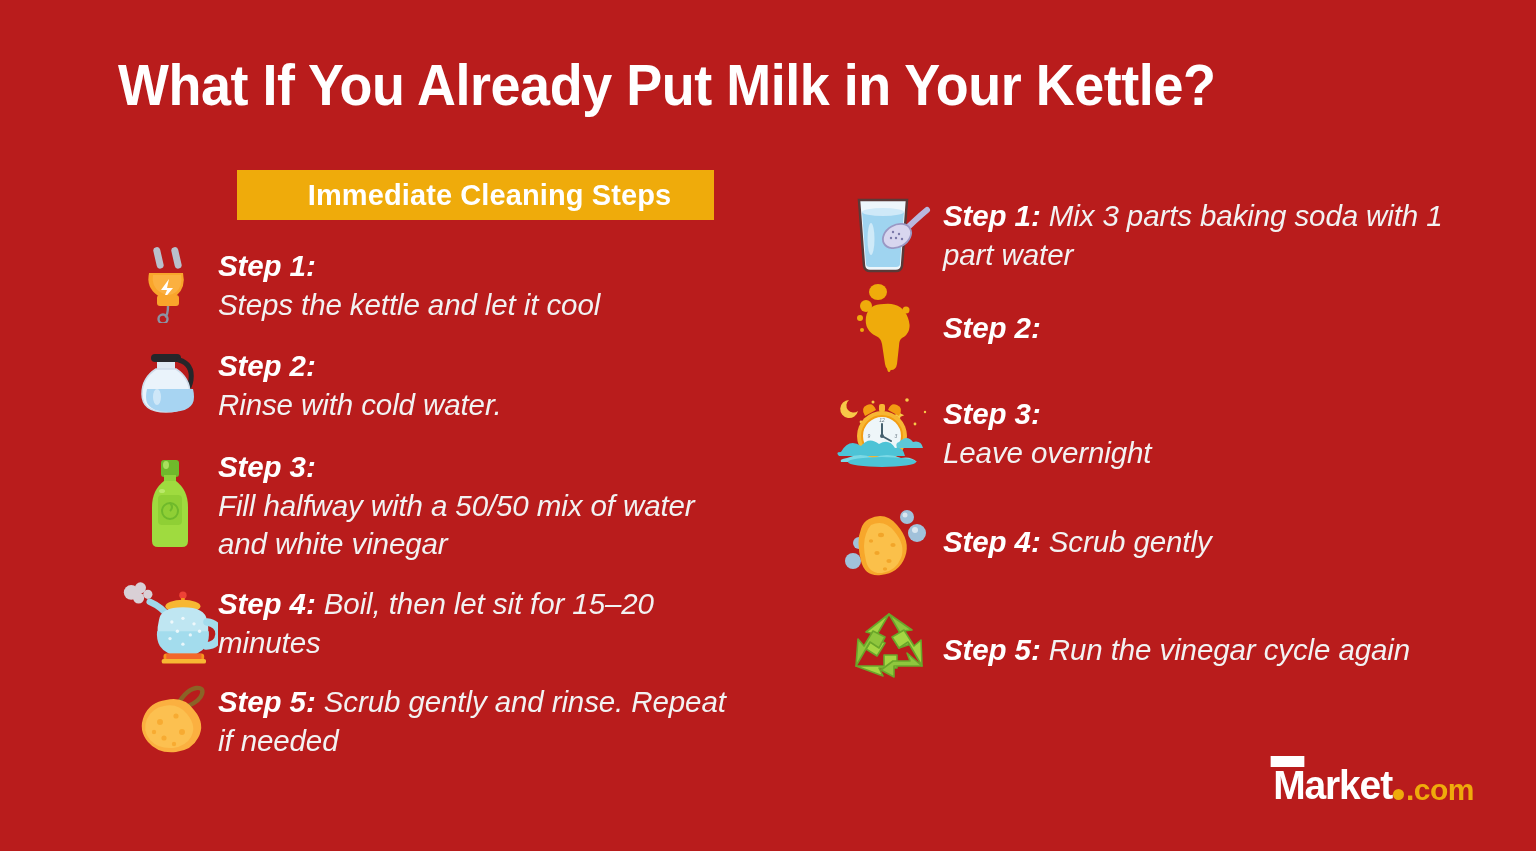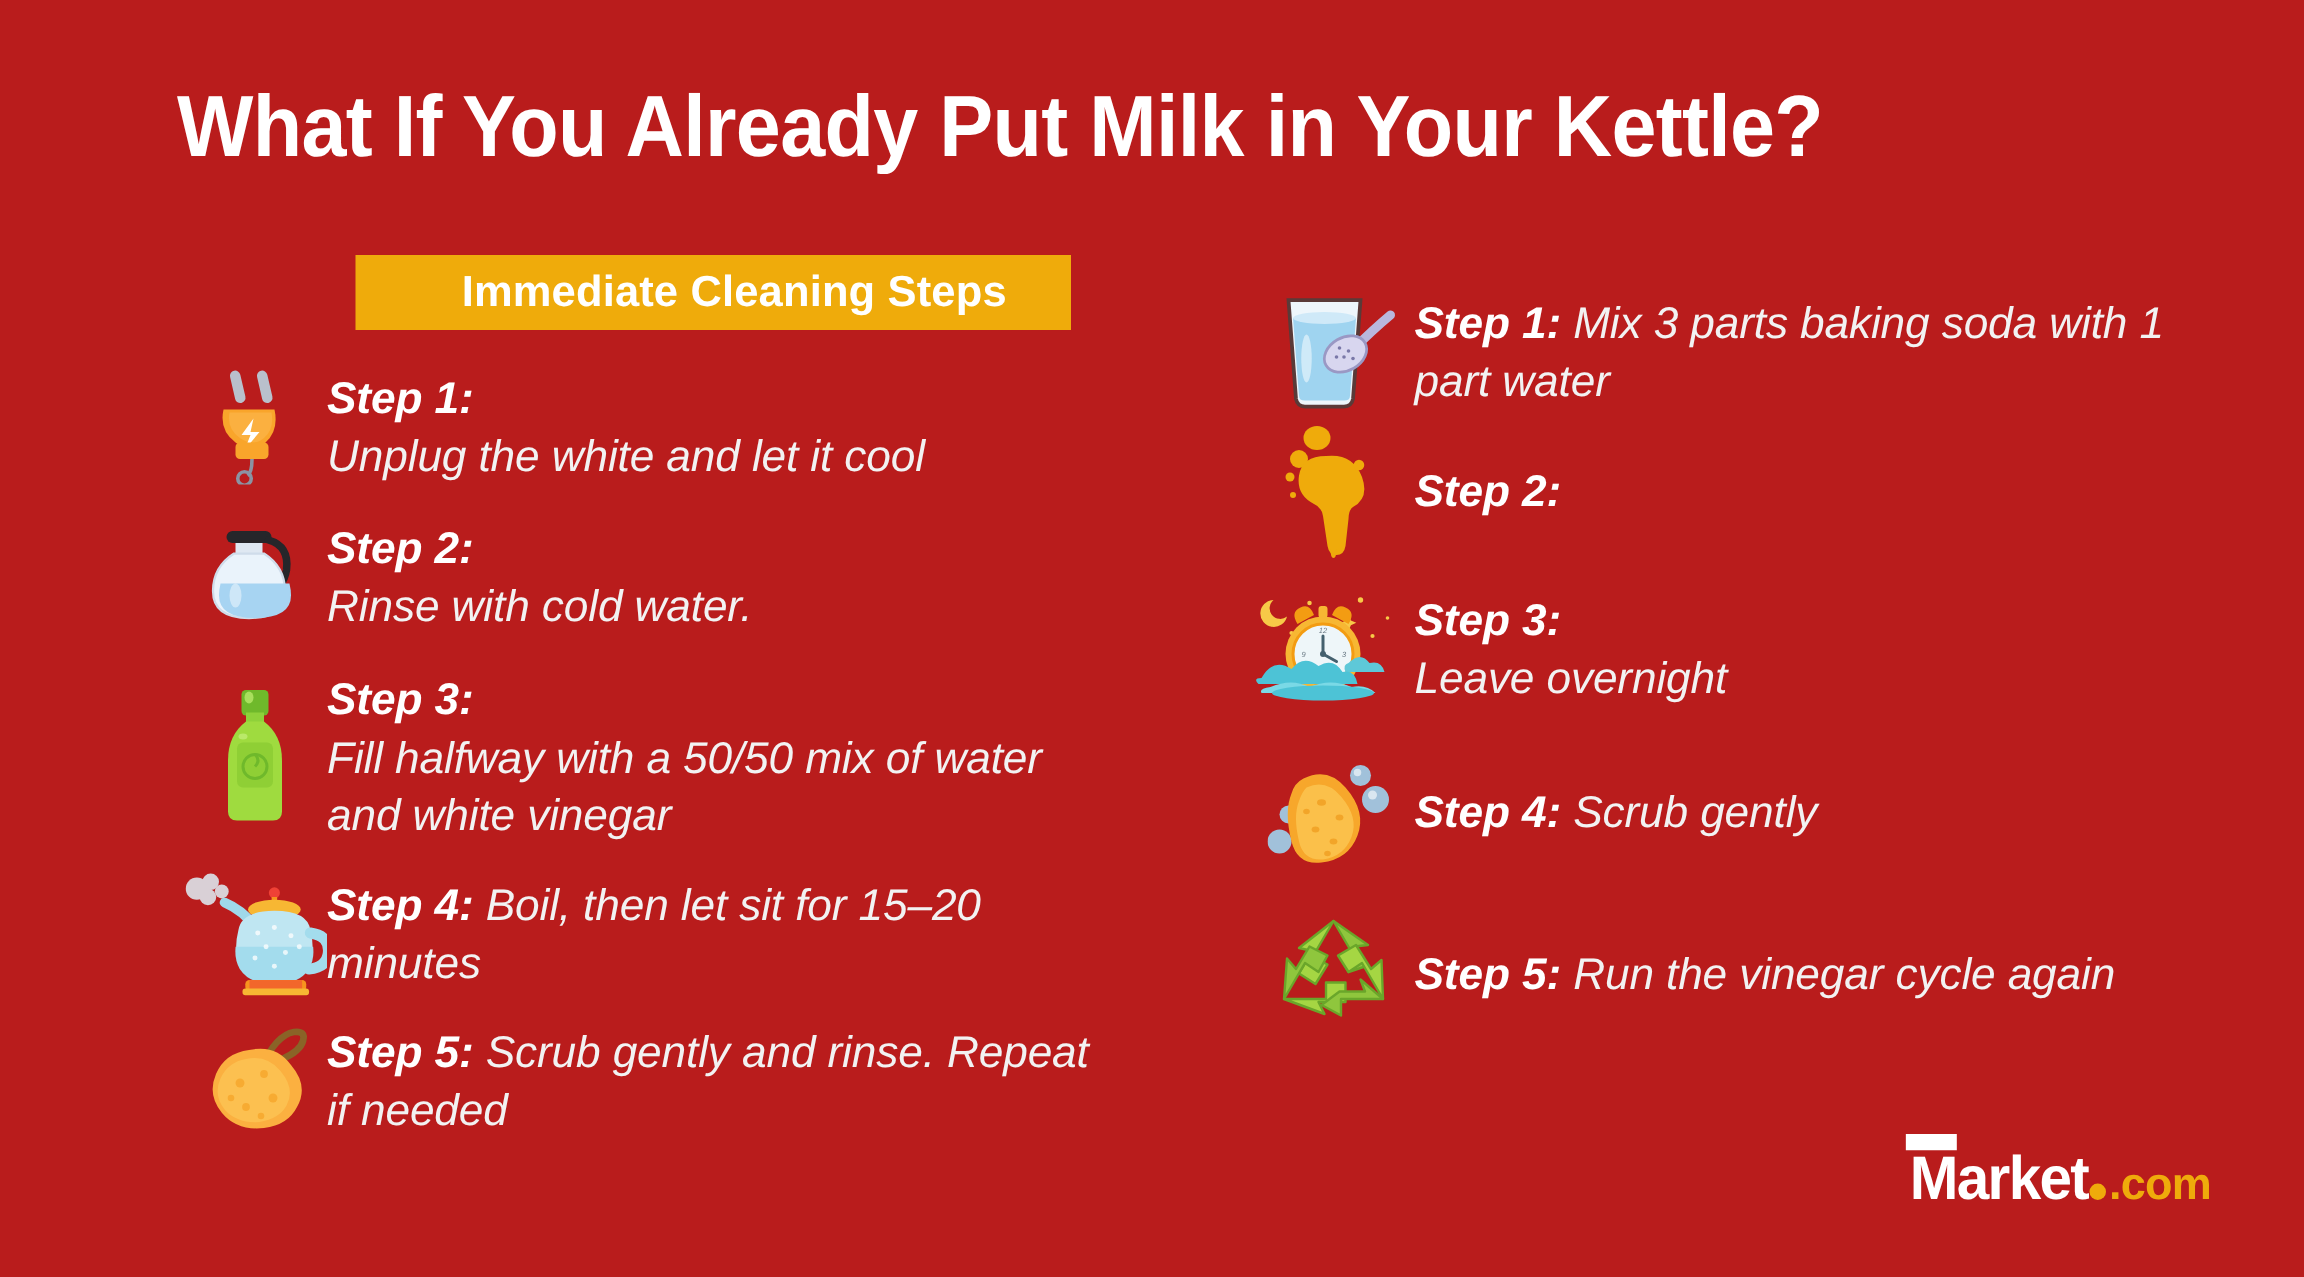--- a/index.html
+++ b/index.html
@@ -159,21 +159,21 @@
             <path d="M10 28 q-3 14 8 22 q11 8 20 0 q9 -8 6 -22 z" fill="#f9a52b"></path>
             <path d="M14 30 q-2 11 7 17 q9 6 16 0 q7 -6 5 -17 z" fill="#fbb040"></path>
             <path d="M30 34 l-8 11 h6 l-4 10 l10 -12 h-6 z" fill="#ffffff"></path>
             <rect x="18" y="50" width="22" height="11" rx="3" fill="#f9a52b"></rect>
             <path d="M29 61 q0 9 -3 11" stroke="#8b93a3" stroke-width="2.4" fill="none"></path>
             <circle cx="24" cy="74" r="4.5" stroke="#8b93a3" stroke-width="2.4" fill="none"></circle>
           </svg>
         </div>
         <div class="step-text">
           <span class="step-label">Step 1:</span><br>
-          <span>Unplug the white and let it cool</span>
+          <span>Steps the kettle and let it cool</span>
         </div>
       </div>
 
       <div class="step l2">
         <div class="step-icon">
           <svg width="66" height="66" viewBox="0 0 66 66">
             <rect x="14" y="3" width="30" height="8" rx="4" fill="#26262a"></rect>
             <path d="M20 11 h18 v7 h-18 z" fill="#dfe8f2"></path>
             <path d="M42 9 q14 4 12 20 q-2 12 -12 14" stroke="#26262a" stroke-width="5" fill="none" stroke-linecap="round"></path>
             <path d="M19 18 h20 q14 9 14 25 q0 18 -24 18 q-24 0 -24 -18 q0 -16 14 -25 z" fill="#eaf3fb" stroke="#cfdcea" stroke-width="1.5"></path>

